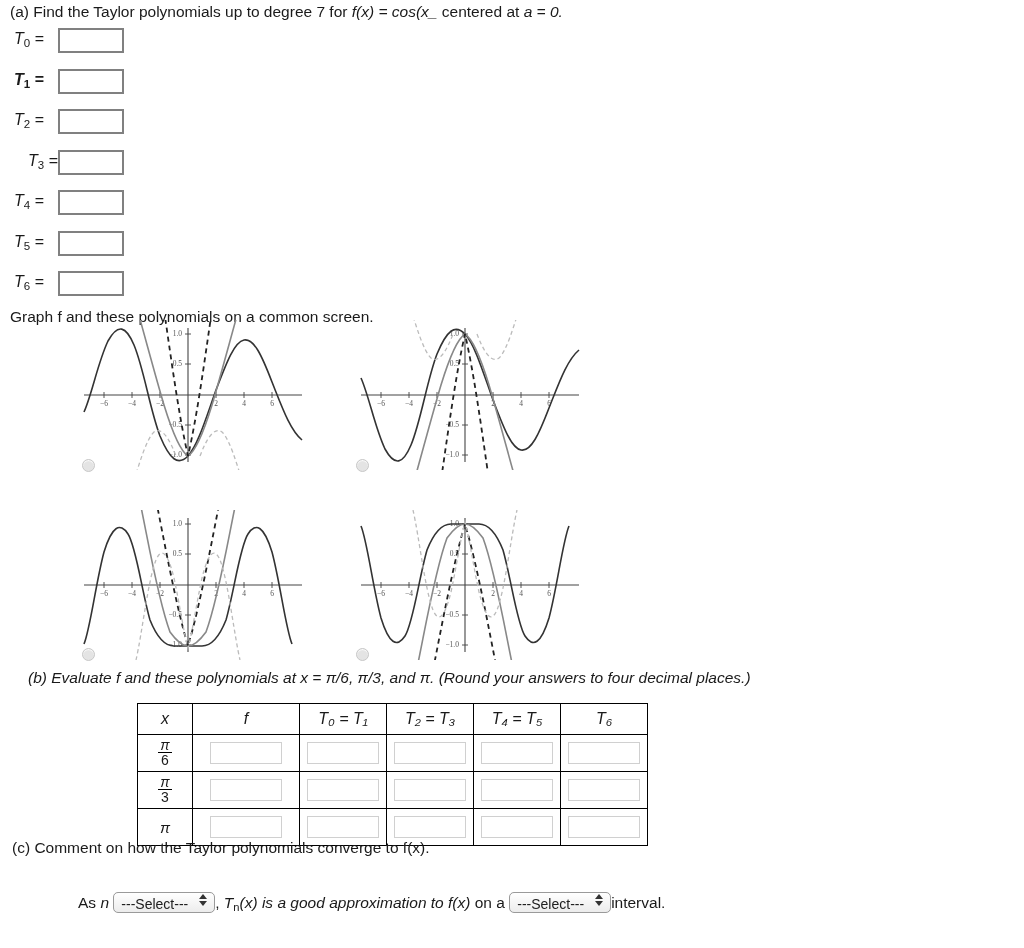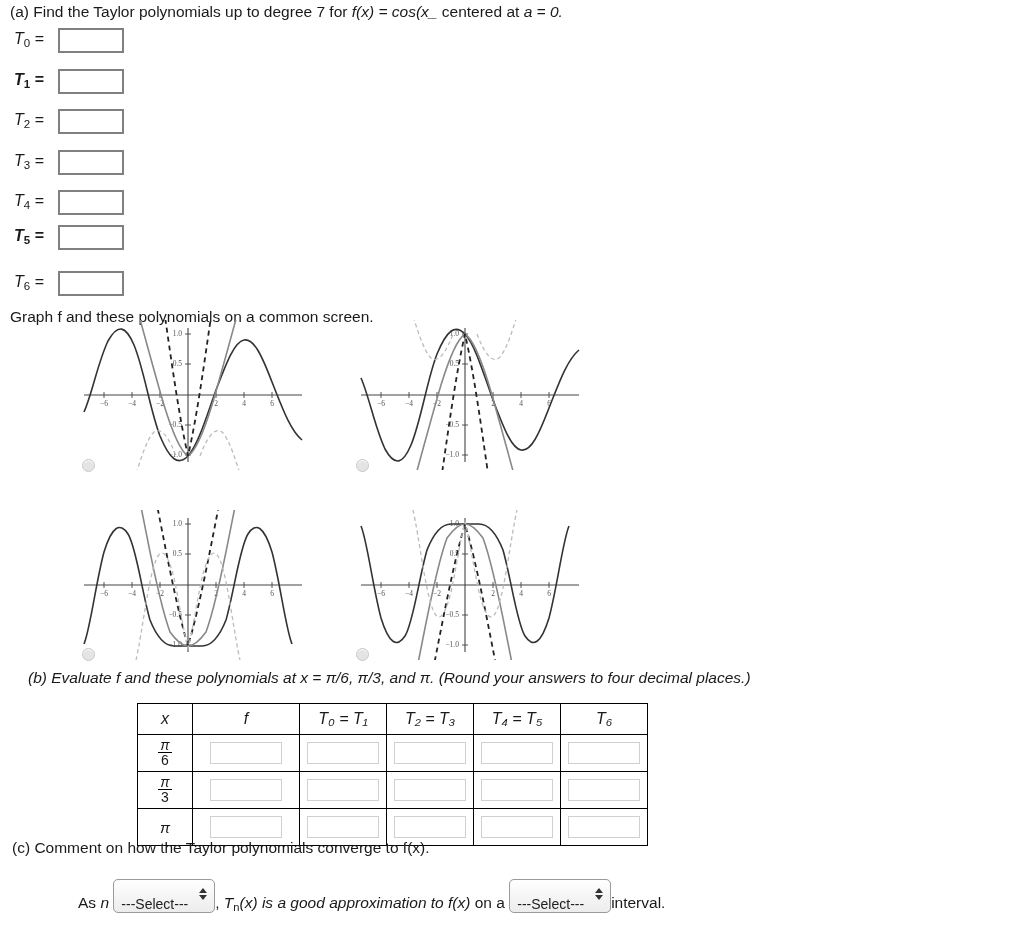--- a/index.html
+++ b/index.html
@@ -123,21 +123,21 @@
   }
   .selbox {
     box-sizing: border-box;
     height: 24px;
     border: 1px solid #9a9a9a;
     border-radius: 5px;
     background: linear-gradient(#ffffff, #ececec);
     font-size: 14px;
     color: #202020;
     line-height: 22px;
-    padding: 16px 26px 0 7px;
+    padding: 3px 26px 0 7px;
     white-space: nowrap;
     position: relative;
   }
   .selarrows {
     position: absolute;
     right: 7px;
     top: 50%;
     transform: translateY(-50%);
     width: 9px;
     height: 16px;
@@ -159,23 +159,23 @@
   <span>(a) Find the Taylor polynomials up to degree 7 for</span>
   <span class="ital">f(x) = cos(x_</span>
   <span>centered at</span>
   <span class="ital">a = 0.</span>
 </div>
 
 <div id="taylor-rows">
     <div class="trow" style="top: 26px;"><span class="tlabel"><span>T</span><span class="sub">0</span> <span style="font-style:normal">=</span></span><span class="ansbox"></span></div>
     <div class="trow" style="top: 67px; font-weight: bold;"><span class="tlabel"><span>T</span><span class="sub">1</span> <span style="font-style:normal">=</span></span><span class="ansbox"></span></div>
     <div class="trow" style="top: 107px;"><span class="tlabel"><span>T</span><span class="sub">2</span> <span style="font-style:normal">=</span></span><span class="ansbox"></span></div>
-    <div class="trow" style="top: 148px;"><span class="tlabel"><span>T</span><span class="sub">3</span> <span style="font-style:normal">=</span></span><span class="ansbox"></span></div>
+    <div class="trow" style="top: 148px; text-align: right;"><span class="tlabel"><span>T</span><span class="sub">3</span> <span style="font-style:normal">=</span></span><span class="ansbox"></span></div>
     <div class="trow" style="top: 188px;"><span class="tlabel"><span>T</span><span class="sub">4</span> <span style="font-style:normal">=</span></span><span class="ansbox"></span></div>
-    <div class="trow" style="top: 223px; font-weight: bold;"><span class="tlabel"><span>T</span><span class="sub">5</span> <span style="font-style:normal">=</span></span><span class="ansbox"></span></div>
+    <div class="trow" style="top: 229px;"><span class="tlabel"><span>T</span><span class="sub">5</span> <span style="font-style:normal">=</span></span><span class="ansbox"></span></div>
     <div class="trow" style="top: 269px;"><span class="tlabel"><span>T</span><span class="sub">6</span> <span style="font-style:normal">=</span></span><span class="ansbox"></span></div>
   </div>
 
 <div class="abs prompt" style="left:10px; top:308px;">Graph f and these polynomials on a common screen.</div>
 
 <div class="graph" style="left:78px; top:320px;">
   <svg width="230" height="150" viewBox="0 0 230 150">
     <g>
       <line x1="6" y1="75" x2="224" y2="75" stroke="#444" stroke-width="1.1"></line>
       <line x1="110" y1="8" x2="110" y2="142" stroke="#444" stroke-width="1.1"></line>

